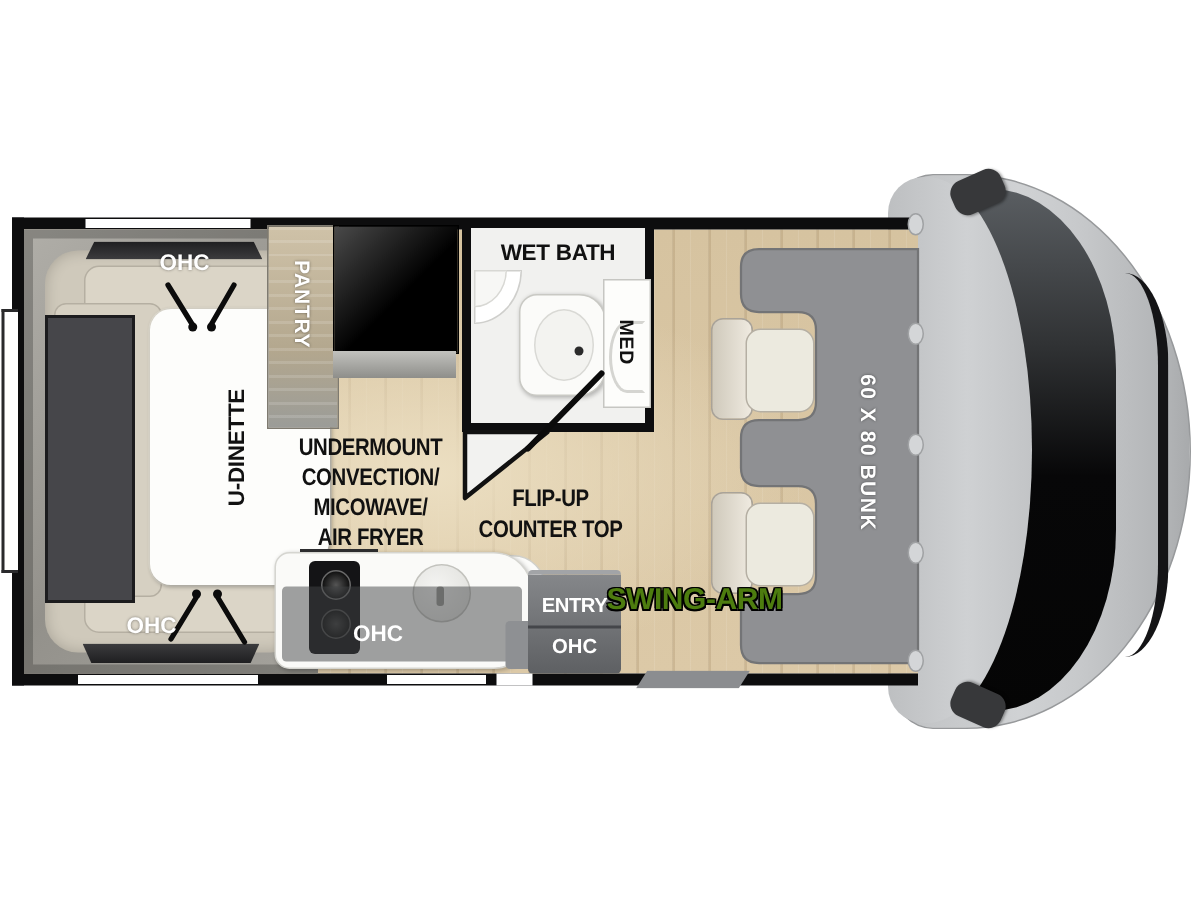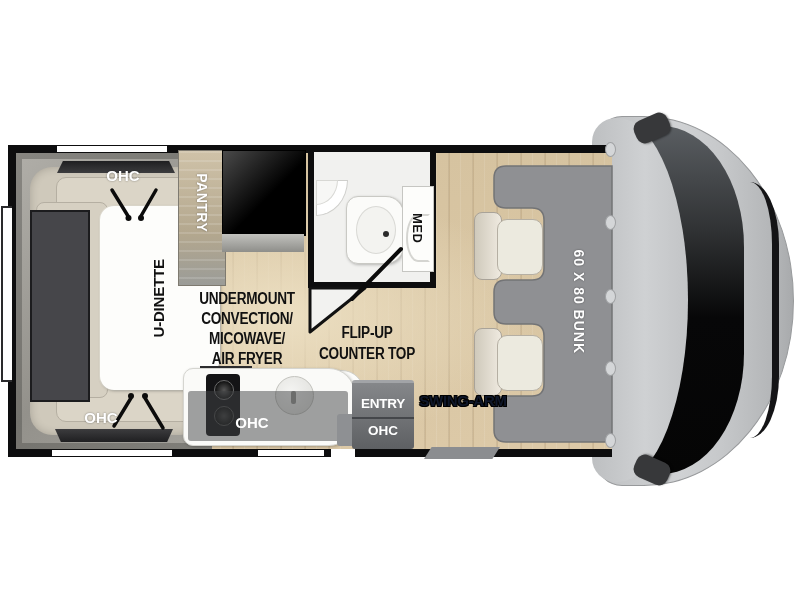--- a/index.html
+++ b/index.html
@@ -169,37 +169,38 @@
     <path d="M310 288 L365 288 L310 332 Z" fill="#f2f2f0" stroke="#111" stroke-width="3" stroke-linejoin="round"></path>
     <path d="M352 299 L401 249" stroke="#0b0b0b" stroke-width="4" stroke-linecap="round"></path>
   </svg>
 
   <div class="lbl softshadow" style="left:96px;top:167px;width:54px;font-size:15px;color:#fff;">OHC</div>
   <div class="lbl softshadow" style="left:74px;top:409px;width:54px;font-size:15px;color:#fff;">OHC</div>
   <div class="lbl" style="left:67px;top:289px;width:184px;font-size:15px;color:#111;
               transform:rotate(-90deg);letter-spacing:-0.2px;">U-DINETTE</div>
   <div class="lbl softshadow" style="left:153px;top:194px;width:96px;font-size:14px;color:#fff;
               transform:rotate(90deg);letter-spacing:0.5px;">PANTRY</div>
+  <div class="lbl" style="left:312px;top:160px;width:120px;font-size:15px;color:#111;letter-spacing:-0.2px;">WET BATH</div>
   <div class="lbl" style="left:375px;top:220px;width:84px;font-size:13px;color:#111;
               transform:rotate(90deg);letter-spacing:0.5px;">MED</div>
   <div class="lbl" style="left:147px;top:289px;width:200px;font-size:16px;color:#111;line-height:20px;
               transform:scaleX(0.85);letter-spacing:-0.3px;">
     <span class="vtxt">UNDERMOUNT</span>
     <span class="vtxt">CONVECTION/</span>
     <span class="vtxt">MICOWAVE/</span>
     <span class="vtxt">AIR FRYER</span>
   </div>
   <div class="lbl" style="left:287px;top:322px;width:160px;font-size:16px;color:#111;line-height:21px;
               transform:scaleX(0.85);letter-spacing:-0.3px;">
     <span class="vtxt">FLIP-UP</span>
     <span class="vtxt">COUNTER TOP</span>
   </div>
   <div class="lbl" style="left:225px;top:414px;width:54px;font-size:15px;color:#fff;">OHC</div>
   <div class="lbl" style="left:352px;top:396px;width:62px;font-size:13.5px;color:#fff;letter-spacing:-0.3px;">ENTRY</div>
   <div class="lbl" style="left:352px;top:423px;width:62px;font-size:13.5px;color:#fff;">OHC</div>
-  <div class="lbl outline" style="left:393px;top:391px;width:140px;font-size:15px;color:#0f172a;line-height:19px;
+  <div class="lbl outline" style="left:393px;top:391px;width:140px;font-size:20px;color:#4d7c0f;line-height:19px;
               letter-spacing:-0.3px;">
     <span class="vtxt">SWING-ARM</span>
   </div>
   <div class="lbl softshadow" style="left:498px;top:293px;width:160px;font-size:14px;color:#fff;
               transform:rotate(90deg);letter-spacing:1px;">60 X 80 BUNK</div>
 
 </div>
 
 </body></html>

